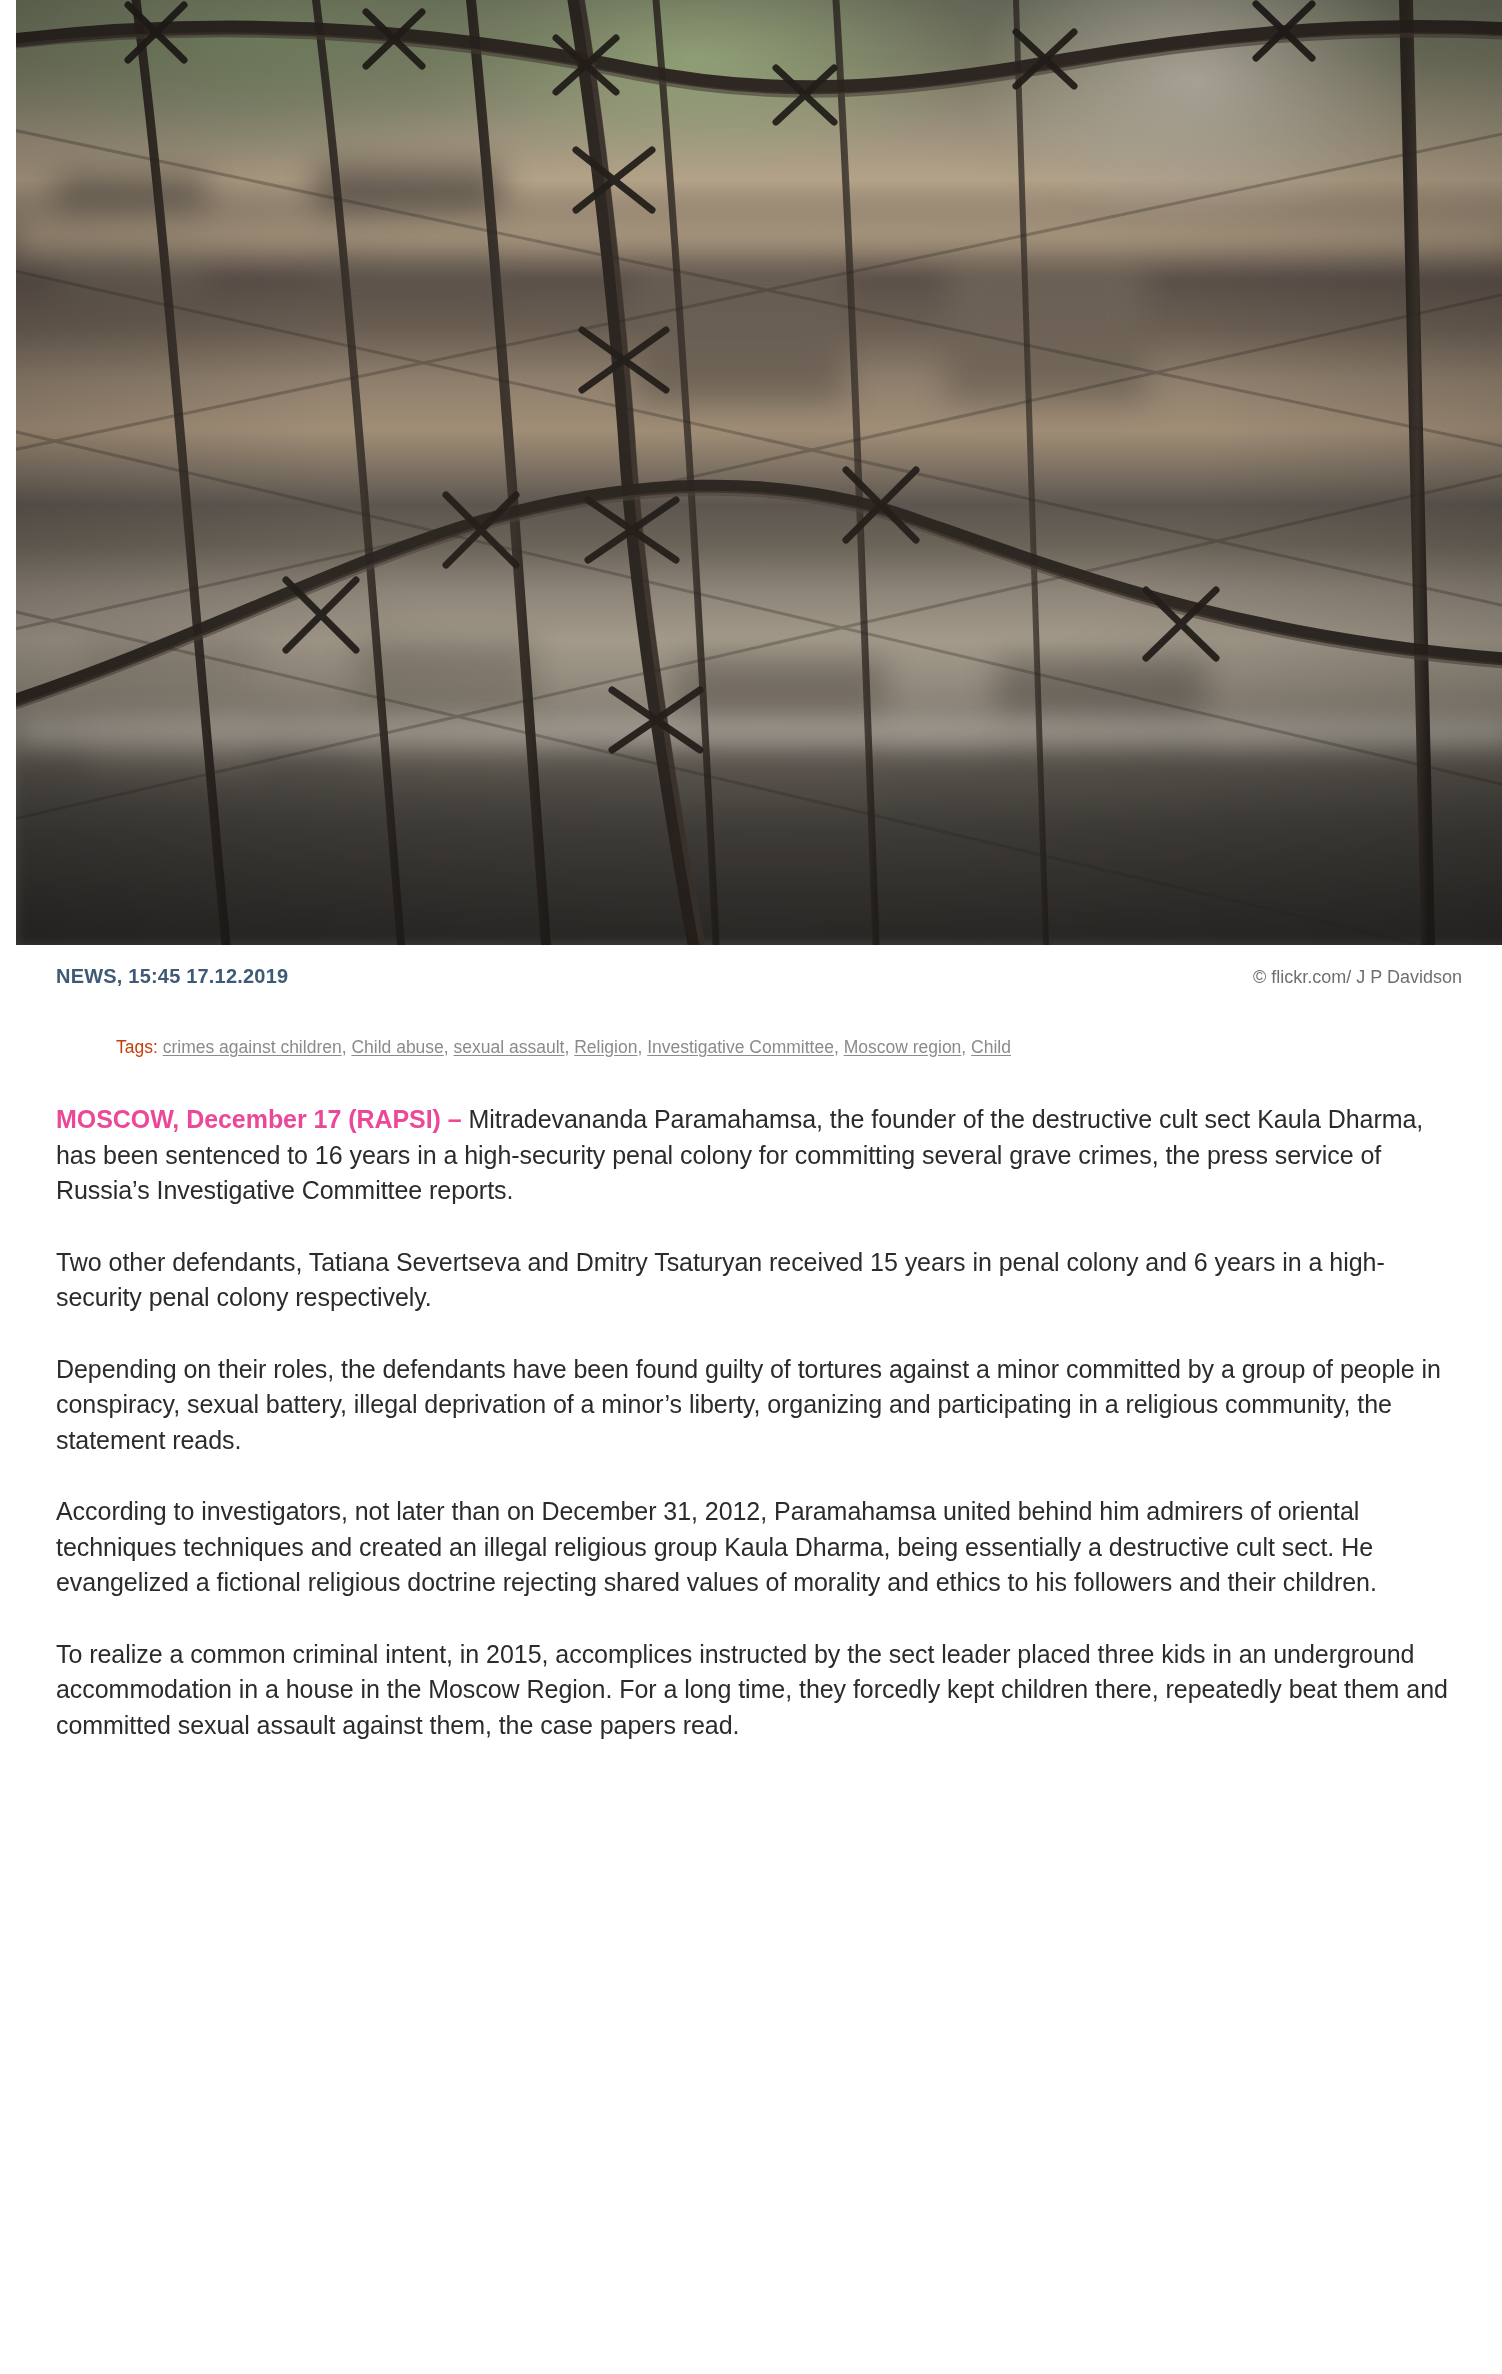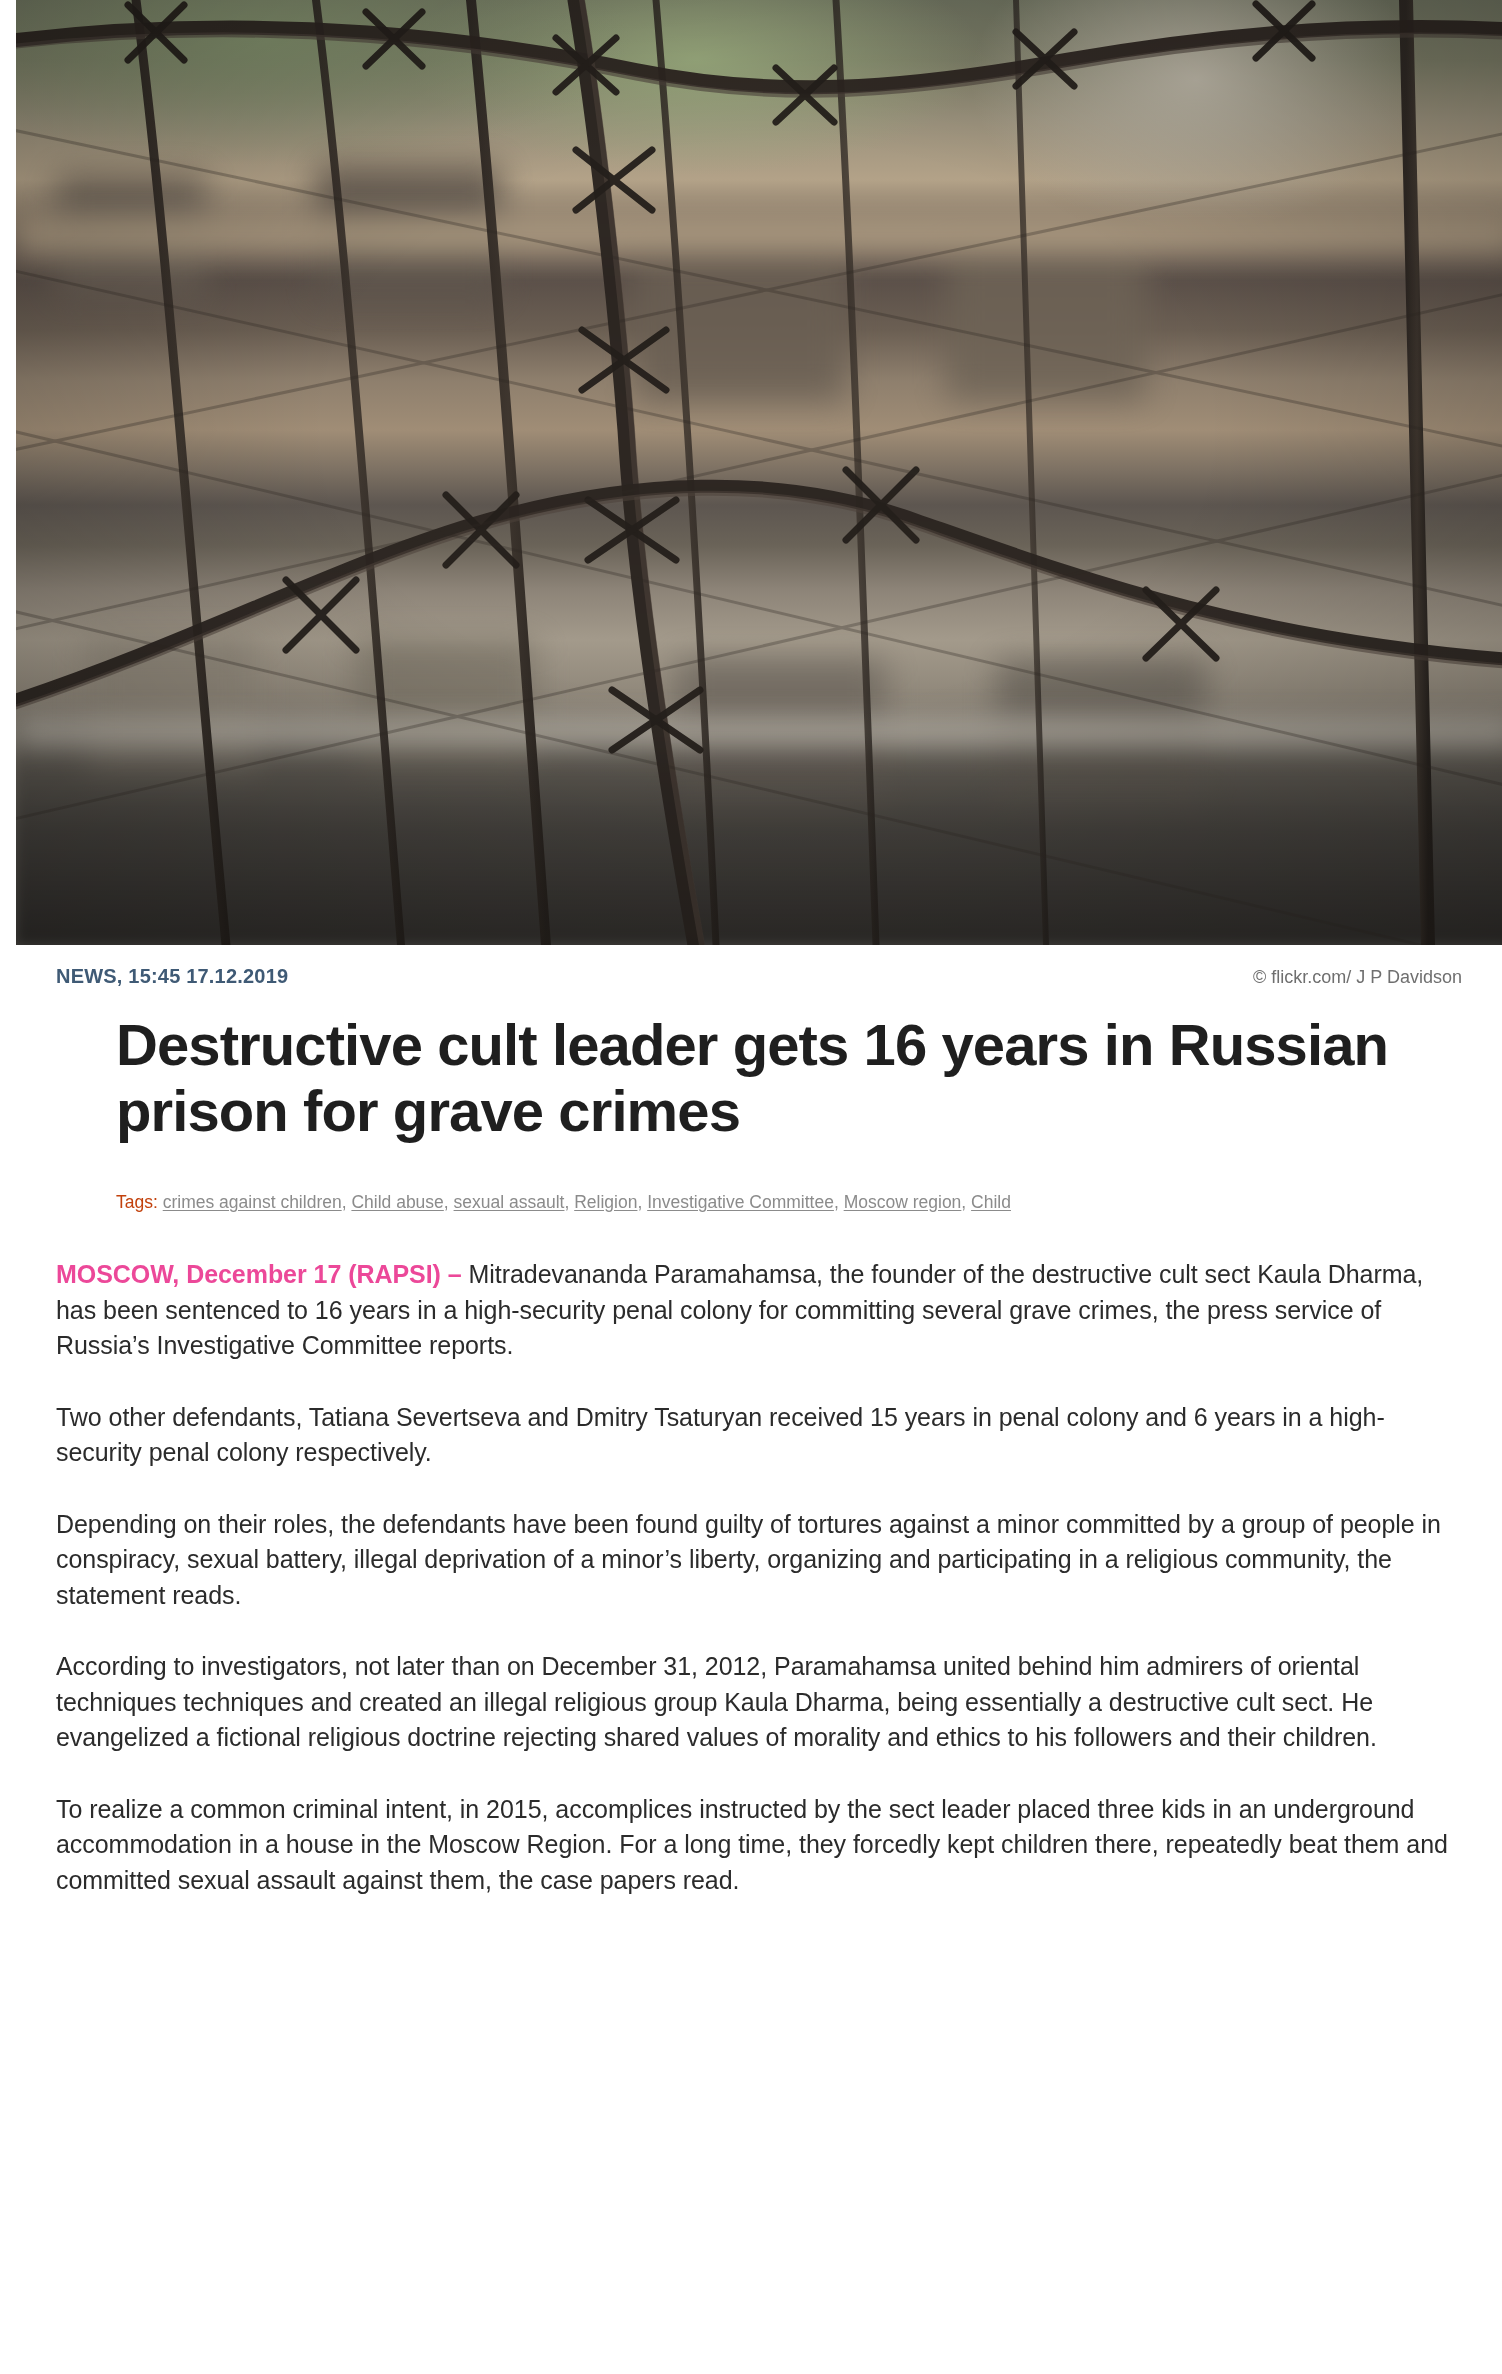--- a/index.html
+++ b/index.html
@@ -283,21 +283,20 @@
       <div></div>
 
     <div class="hero-vign"></div>
   </figure>
 
   <div class="meta-row">
     <div class="kicker">NEWS, 15:45 17.12.2019</div>
     <div class="credit">© flickr.com/ J P Davidson</div>
   </div>
 
-  <h1 class="headline">Destructive cult leader gets 16 years in Russian prison for grave crimes</h1>
 
   <div class="tags">
     <span class="tag-label">Tags:</span>
     <span>
       <a href="#">crimes against children</a><span>, </span><a href="#">Child abuse</a><span>, </span><a href="#">sexual assault</a><span>, </span><a href="#">Religion</a><span>, </span><a href="#">Investigative Committee</a><span>, </span><a href="#">Moscow region</a><span>, </span><a href="#">Child</a>
     </span>
   </div>
 
   <div class="body">
     <p><span class="dateline">MOSCOW, December 17 (RAPSI) –</span><span> Mitradevananda Paramahamsa, the founder of the destructive cult sect Kaula Dharma, has been sentenced to 16 years in a high-security penal colony for committing several grave crimes, the press service of Russia’s Investigative Committee reports.</span></p>

